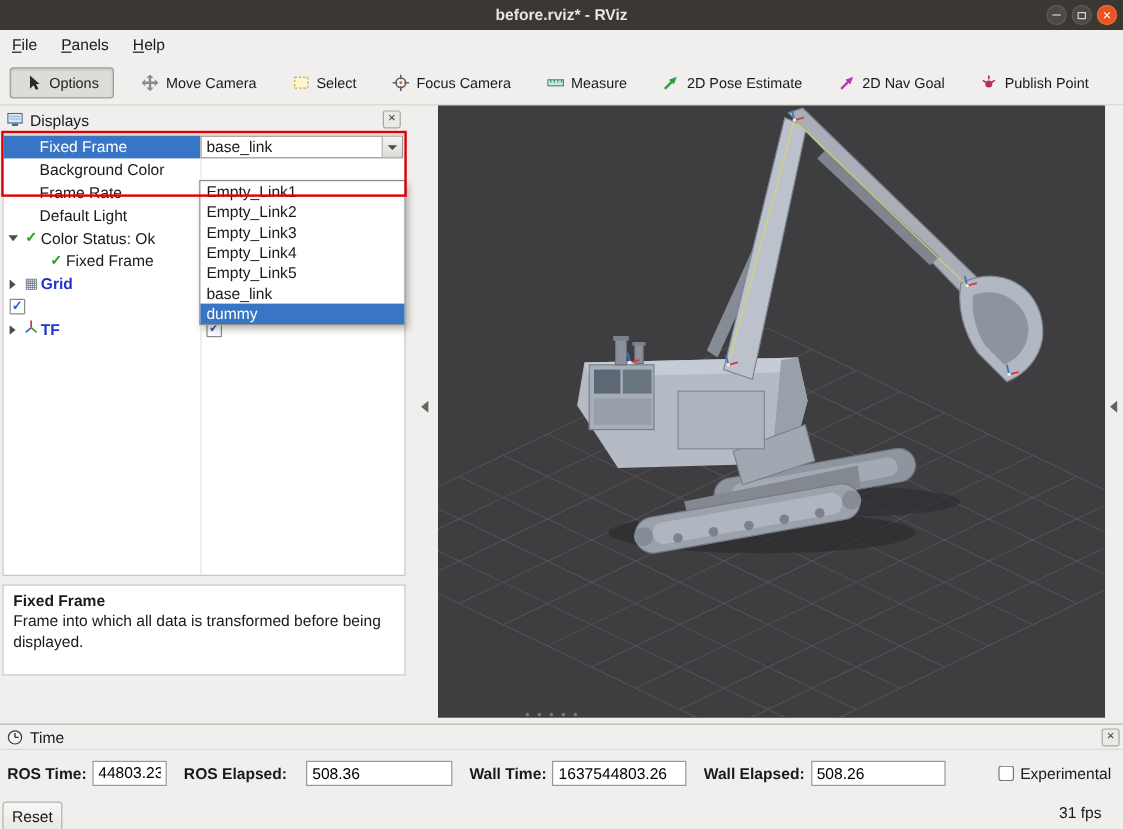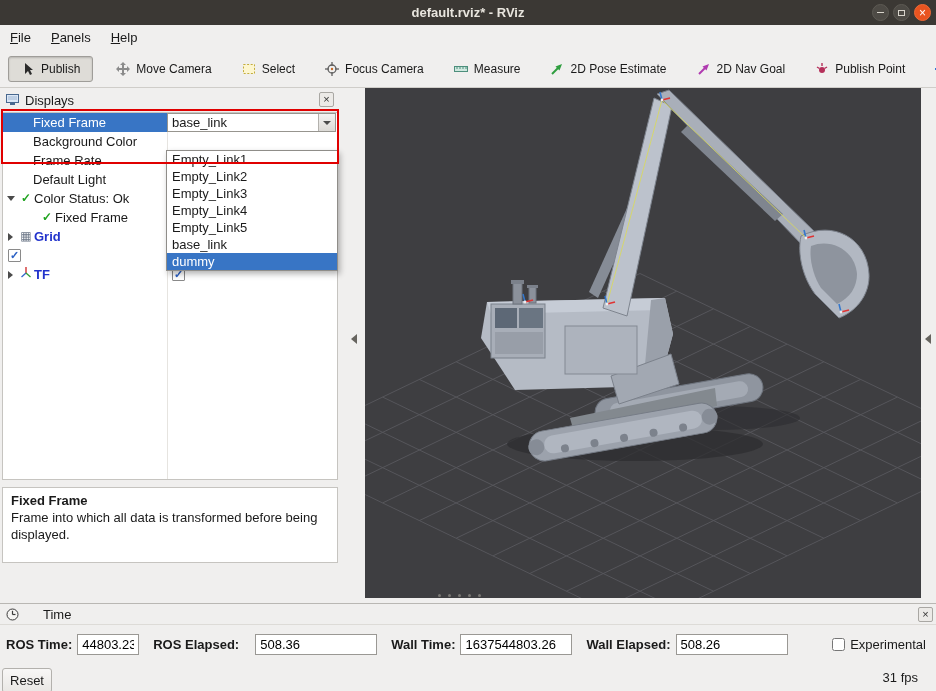--- a/index.html
+++ b/index.html
@@ -77,37 +77,37 @@
   .viewport { position:absolute; left:365px; top:0; width:556px; height:510px; background:#3e3e41; }
   .rightstrip { position:absolute; left:921px; top:0; width:15px; height:515px; background:#f0efee; }
   .collapse-arrow { width:0; height:0; border-top:5px solid transparent; border-bottom:5px solid transparent; border-right:6px solid #66645f; }
   .leftarrow { position:absolute; left:351px; top:246px; }
   .rightarrow { position:absolute; left:925px; top:246px; }
   .hsplit { position:absolute; left:438px; top:506px; display:flex; gap:7px; }
   .hsplit i { width:3px; height:3px; border-radius:50%; background:#7a7874; }
 
   
   .timepanel { position:absolute; left:0; top:603px; width:936px; height:88px; background:#f0efee; border-top:1px solid #b9b7b3; }
-  .theader { position:absolute; left:0; top:0; width:936px; height:21px; display:flex; align-items:center; gap:24px; padding-left:6px; border-bottom:1px solid #dddbd7; }
+  .theader { position:absolute; left:0; top:0; width:936px; height:21px; display:flex; align-items:center; gap:6px; padding-left:6px; border-bottom:1px solid #dddbd7; }
   .theader .smallclose { right:3px; top:3px; }
   .tfields { position:absolute; left:0; top:27px; width:936px; height:26px; display:flex; align-items:center; padding:0 10px 0 6px; }
   .flabel { font-weight:bold; white-space:nowrap; margin-right:5px; }
   .tfields input[type=text] { height:21px; border:1px solid #9a9894; background:#fff; padding:0 4px; font-size:13px; font-family:"Liberation Sans",sans-serif; margin-right:14px; }
   .w60 { width:62px; } .w120 { width:122px;margin-left:11px; } .w112 { width:112px; }
   .expwrap { margin-left:auto; display:flex; align-items:center; gap:5px; }
   .resetbtn { position:absolute; left:2px; top:64px; width:50px; height:25px; }
   .fps { position:absolute; right:18px; top:66px; font-size:13px; color:#1a1a1a; }
 </style>
 </head>
 <body>
 
 <div class="app">
 
   <div class="titlebar">
-    <div class="title">default.rviz* - RViz</div>
+    <div class="title">before.rviz* - RViz</div>
     <div class="winbtns">
       <div class="wbtn">
           <span class="glyph-min"></span>
         </div>
       <div class="wbtn">
           <span class="glyph-max"></span>
         </div>
       <div class="wbtn close">
           <span>×</span>
         </div>
@@ -118,21 +118,21 @@
     <div class="menu-item">File</div>
     <div class="menu-item">Panels</div>
     <div class="menu-item">Help</div>
   </div>
 
   <div class="toolbar">
     <div class="tbtn active">
       <svg width="14" height="14">
           <path d="M4 1 L4 12 L7 9 L9 13 L11 12 L9 8 L12 8 Z" fill="#2b2b2b"></path>
         </svg>
-      <span>Publish</span>
+      <span>Options</span>
     </div>
     <div class="tbtn">
       <svg width="14" height="14">
           <path d="M7 0 L10 3 L8 3 L8 6 L11 6 L11 4 L14 7 L11 10 L11 8 L8 8 L8 11 L10 11 L7 14 L4 11 L6 11 L6 8 L3 8 L3 10 L0 7 L3 4 L3 6 L6 6 L6 3 L4 3 Z" fill="#8b8b8b"></path>
         </svg>
       <span>Move Camera</span>
     </div>
     <div class="tbtn">
       <svg width="14" height="14">
           <rect x="1.5" y="2.5" width="11" height="9" fill="#fdf6cf" stroke="#c3ad3c" stroke-dasharray="2 1.6"></rect>

